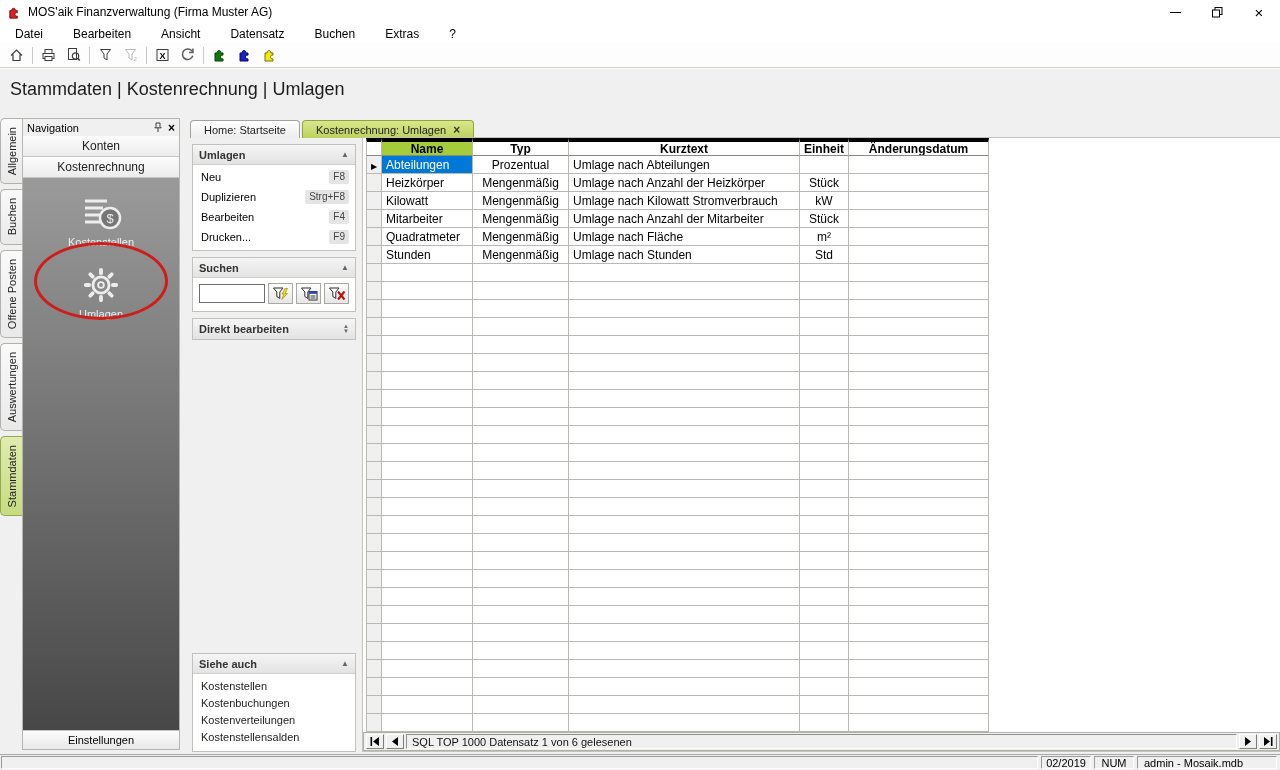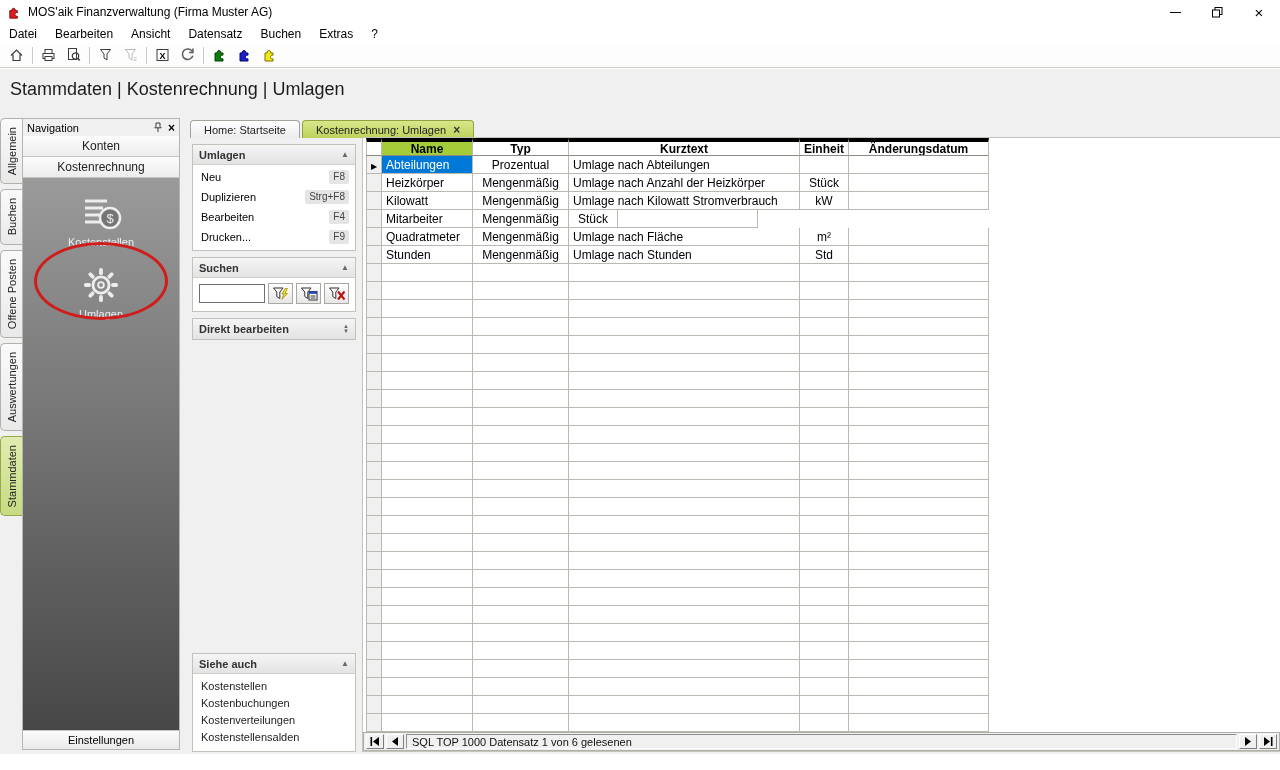--- a/index.html
+++ b/index.html
@@ -13,21 +13,21 @@
   .titlebar .app-icon { margin-right:6px; display:flex; }
   .titlebar .title-text { flex:1; }
   .win-controls { display:flex; height:24px; }
   .win-btn { width:42px; height:24px; display:flex; align-items:center; justify-content:center; }
   .min-glyph { width:11px; height:1px; background:#000; display:block; }
   .close-glyph { font-size:15px; line-height:15px; }
 
   
   .menubar { position:absolute; top:24px; left:0; right:0; height:19px; background:#fff;
     display:flex; align-items:center; font-size:12px; }
-  .menu-item { padding:1px 9px; cursor:default; }
+  .menu-item { padding:1px 15px; cursor:default; }
 
   
   .toolbar { position:absolute; top:43px; left:0; right:0; height:25px; background:#fdfdfd;
     border-bottom:1px solid #d4d0c8; display:flex; align-items:center; padding-left:4px; }
   .tb-btn { width:25px; height:22px; display:flex; align-items:center; justify-content:center; }
   .tb-sep { width:1px; height:17px; background:#c9c9c9; margin:0 3px; }
 
   
   .app-bg { position:absolute; top:69px; left:0; right:0; bottom:16px; background:#f0f0f0; }
   .breadcrumb { position:absolute; top:79px; left:10px; font-size:18px; color:#1c1c1c; }
@@ -450,20 +450,21 @@
             <div class="gc c2">Mengenmäßig</div>
             <div class="gc c3">Umlage nach Kilowatt Stromverbrauch</div>
             <div class="gc c4">kW</div>
             <div class="gc c5"></div>
           </div>
 
           <div class="gr">
             <div class="gc c0"></div>
             <div class="gc c1">Mitarbeiter</div>
             <div class="gc c2">Mengenmäßig</div>
+            <div class="gc c3">Umlage nach Anzahl der Mitarbeiter</div>
             <div class="gc c4">Stück</div>
             <div class="gc c5"></div>
           </div>
 
           <div class="gr">
             <div class="gc c0"></div>
             <div class="gc c1">Quadratmeter</div>
             <div class="gc c2">Mengenmäßig</div>
             <div class="gc c3">Umlage nach Fläche</div>
             <div class="gc c4">m²</div>
@@ -737,14 +738,20 @@
       </span>
       <span class="rb-btn">
         <svg width="10" height="9" viewBox="0 0 10 9">
             <path d="M1 0 L7 4.5 L1 9 Z" fill="#000"></path>
             <rect x="7.9" y="0" width="1.6" height="9" fill="#000"></rect>
           </svg>
       </span>
     </div>
   </div>
 
+  <div class="statusbar">
+    <span class="sb-sunken sb-main"></span>
+    <span class="sb-sunken sb-period">02/2019</span>
+    <span class="sb-sunken sb-num">NUM</span>
+    <span class="sb-sunken sb-session">admin - Mosaik.mdb</span>
+  </div>
 
 </div>
 
 </body></html>

